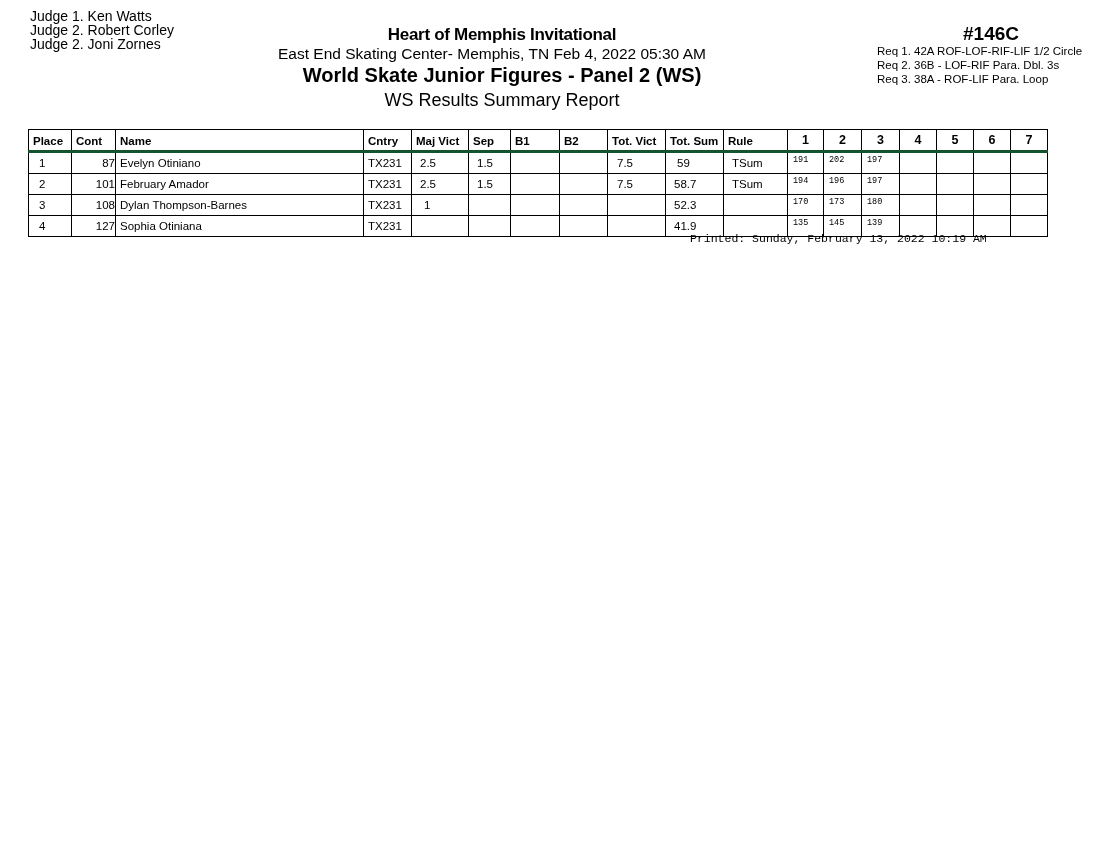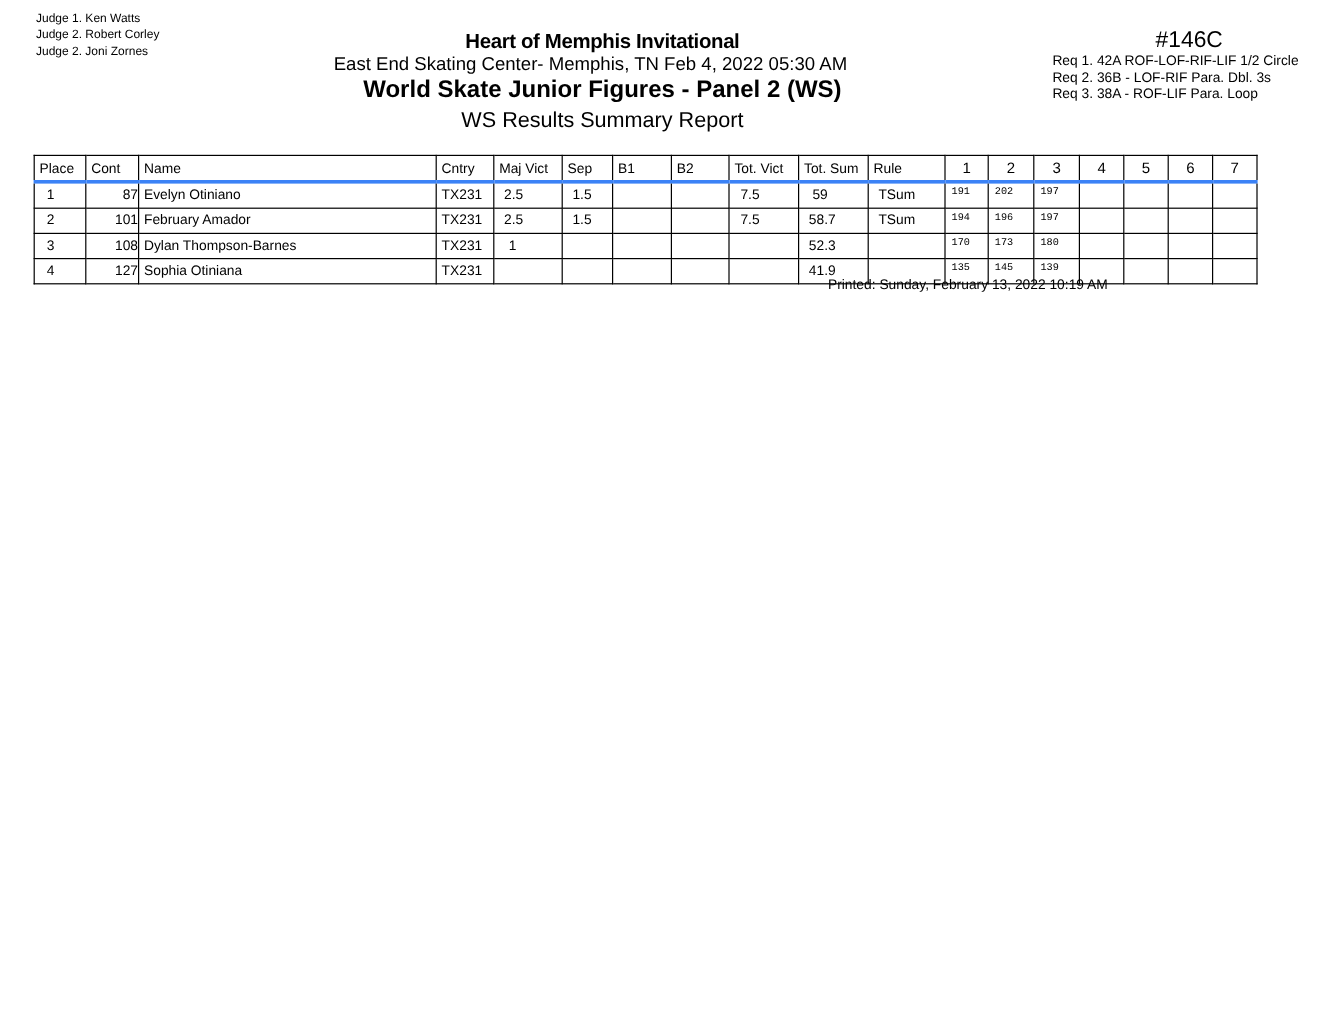--- a/index.html
+++ b/index.html
@@ -1,33 +1,33 @@
 <!DOCTYPE html>
 <html><head>
 <meta charset="utf-8">
 <style>
   html, body { margin:0; padding:0; background:#ffffff; }
   body { width:1100px; height:850px; position:relative; overflow:hidden;
          font-family:"Liberation Sans", sans-serif; color:#000; }
   .abs { position:absolute; white-space:nowrap; }
-  .judges { left:30px; top:9px; font-size:10px; line-height:14px; }
+  .judges { left:30px; top:9px; font-size:14px; line-height:14px; }
   .center { left:0; width:1100px; text-align:center; }
   .title1 { top:25px; font-size:17px; font-weight:bold; letter-spacing:-0.3px; left:-48px; }
   .title2 { top:45px; font-size:15.5px; left:-58px; }
   .title3 { top:64px; font-size:20px; font-weight:bold; left:-48px; }
   .title4 { top:90px; font-size:18px; left:-48px; }
-  .code { left:963px; top:23px; font-size:19px; font-weight:normal; }
+  .code { left:963px; top:23px; font-size:19px; font-weight:bold; }
   .reqs { left:877px; top:44px; font-size:11.5px; line-height:14px; }
   table.res { position:absolute; left:28px; top:129px; border-collapse:collapse; font-size:11.5px; }
   table.res td, table.res th { border:1px solid #000; padding:0 0 0 4px; height:18px; text-align:left; font-weight:normal; vertical-align:middle; }
-  table.res thead th { border-bottom:3px solid #3b82f6; height:18px; padding-top:2px; }
+  table.res thead th { border-bottom:3px solid #14532d; height:18px; padding-top:2px;font-weight:bold; }
   table.res th.num { text-align:center; padding:0; font-size:12.5px; }
   table.res td.c { text-align:right; padding:0; }
   table.res td.s { font-size:8.5px; padding-left:5px; vertical-align:top; padding-top:2px;font-family:Liberation Mono, monospace; }
-  .printed { left:690px; top:232px; font-size:11.5px; }
+  .printed { left:690px; top:232px; font-size:11.5px;font-family:Liberation Mono, monospace; }
 </style>
 </head>
 <body>
 
 <div class="abs judges">
   <div>Judge  1.  Ken Watts</div>
   <div>Judge  2.  Robert Corley</div>
   <div>Judge  2.  Joni Zornes</div>
 </div>
 

